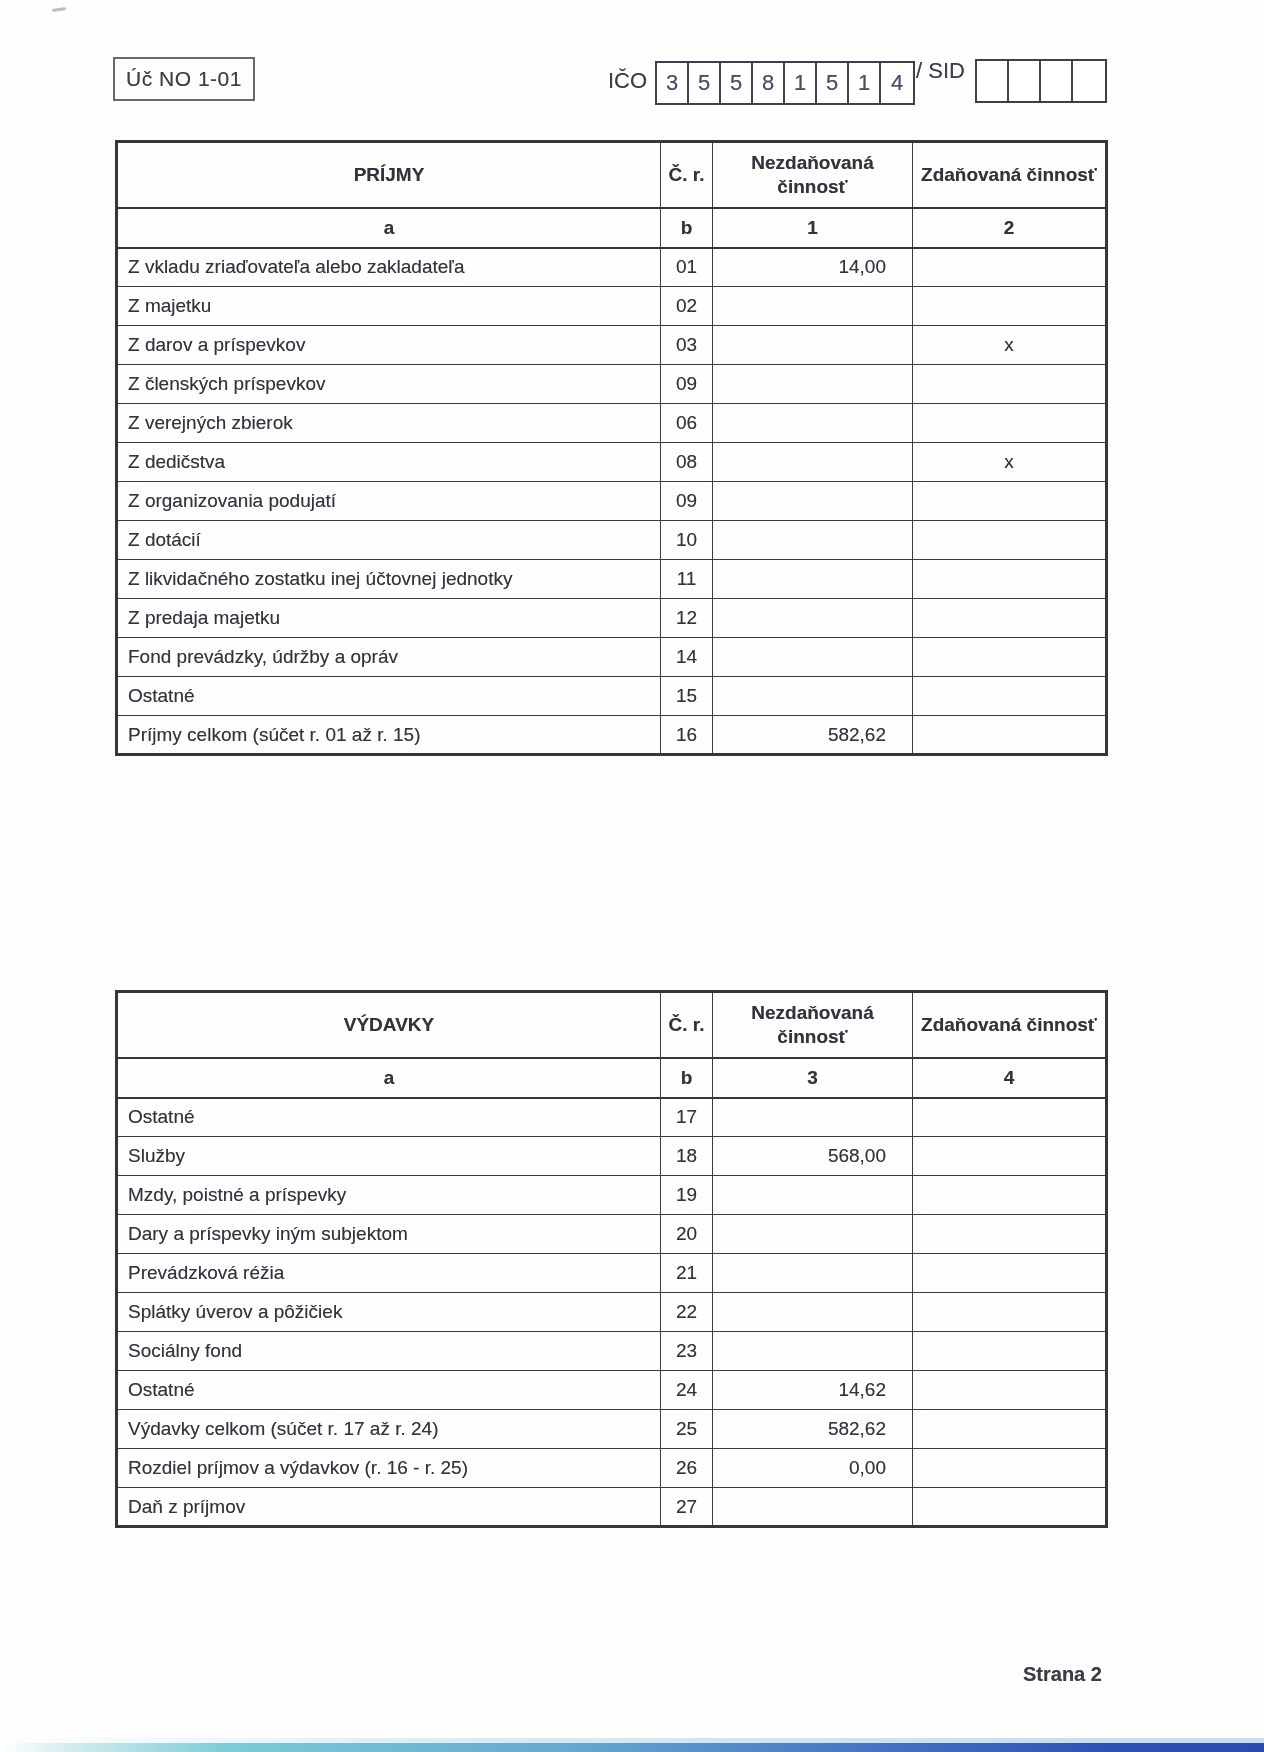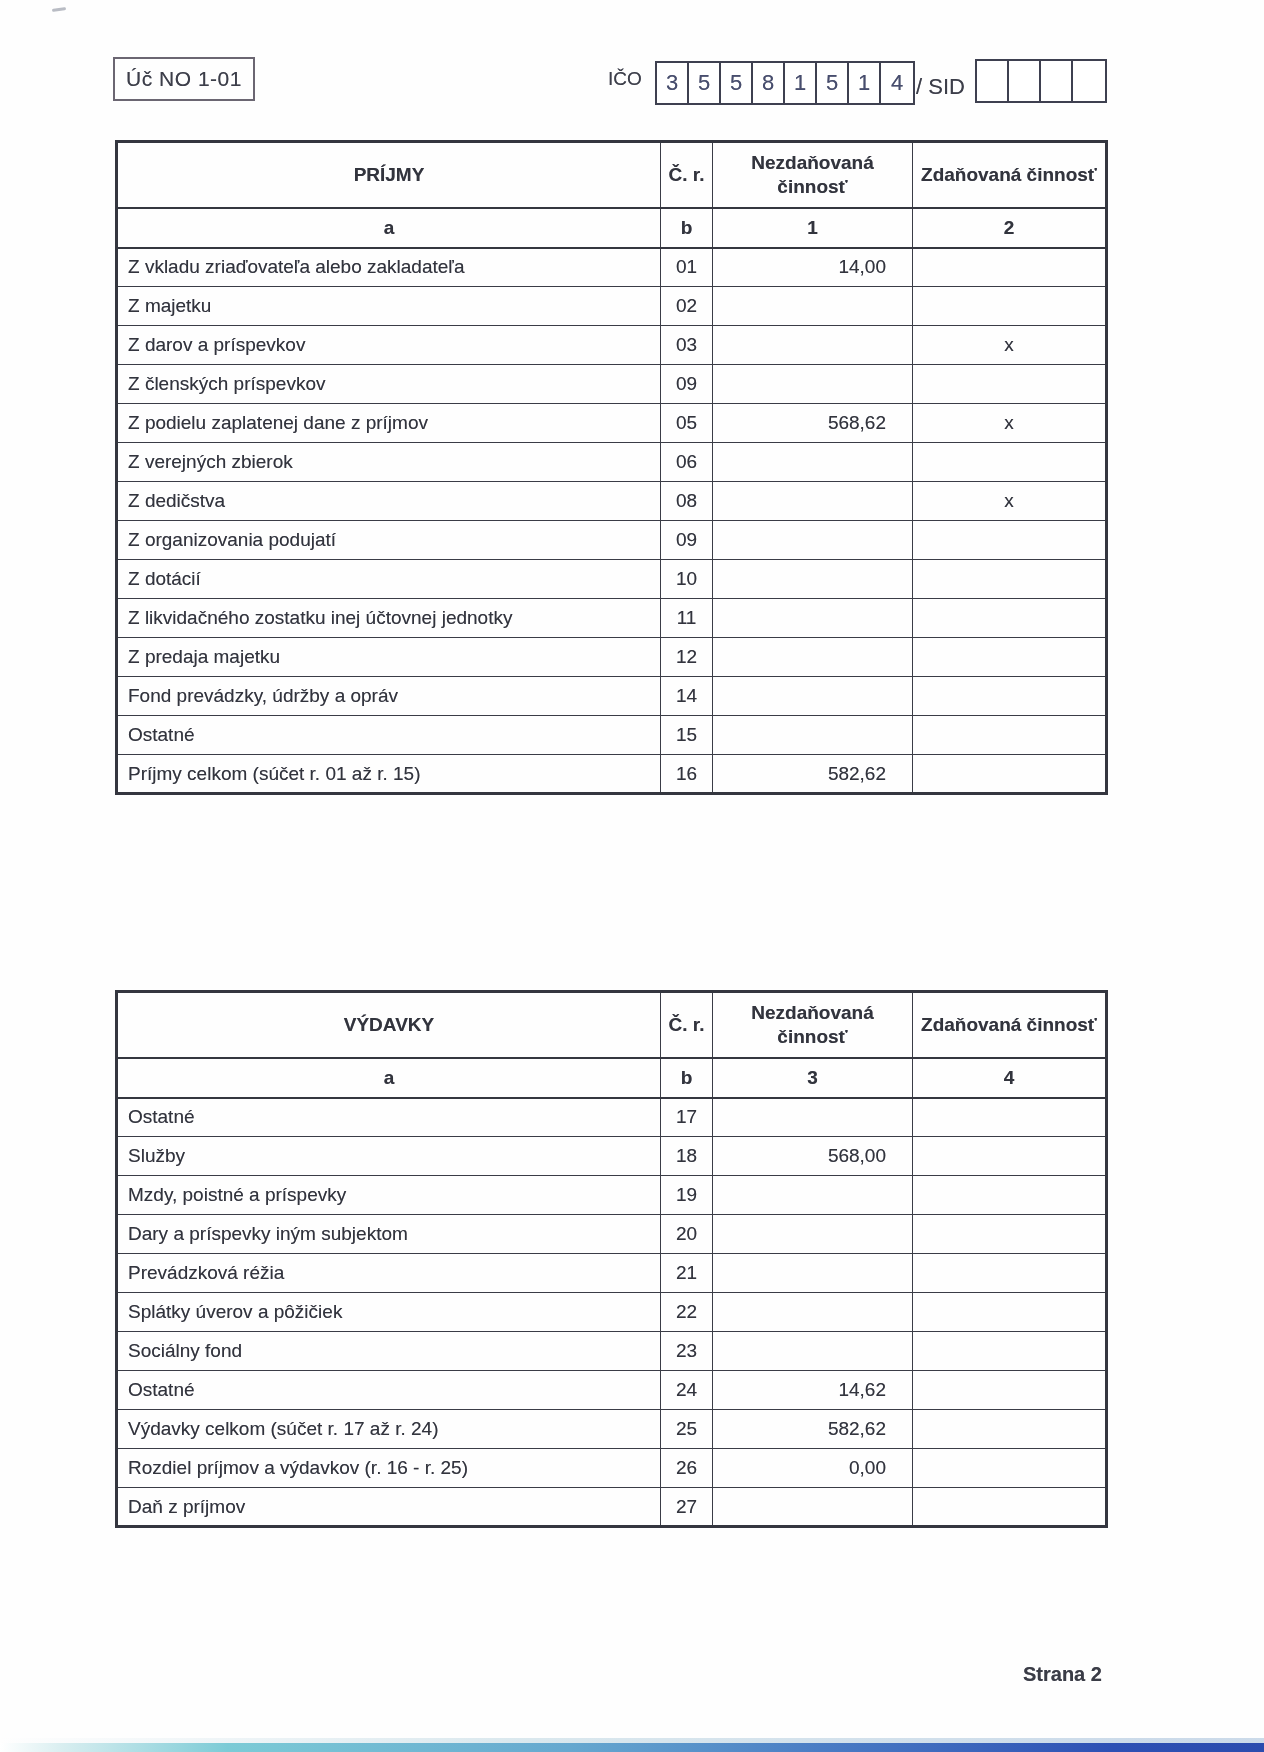--- a/index.html
+++ b/index.html
@@ -30,31 +30,31 @@
 
   
   .form-code-box{
     position:absolute;left:113px;top:57px;width:142px;height:44px;
     border:2px solid #6b6672;
     display:flex;align-items:center;justify-content:center;
     font-size:21px;letter-spacing:.5px;color:#3c3e49;
   }
 
   
-  .ico-label{position:absolute;left:608px;top:68px;font-size:19px;color:#3c3e49;}
+  .ico-label{position:absolute;left:608px;top:68px;font-size:22px;color:#3c3e49;}
   .cellstrip{position:absolute;display:flex;border:2.5px solid #3e4050;background:#fff;}
   .ico-strip{left:655px;top:61px;height:44px;}
   .sid-strip{left:975px;top:59px;height:44px;}
   .cellstrip .cell{
     width:32px;display:flex;align-items:center;justify-content:center;
     border-right:2px solid #3e4050;
     font-size:22px;color:var(--digit-ink);
   }
   .cellstrip .cell:last-child{border-right:none;}
-  .sid-label{position:absolute;left:916px;top:74px;font-size:22px;color:#3c3e49;}
+  .sid-label{position:absolute;left:916px;top:58px;font-size:22px;color:#3c3e49;}
 
   
   table.form-table{
     position:absolute;left:115px;width:990px;
     border-collapse:collapse;table-layout:fixed;
     background:#fefefe;
   }
   .t-income{top:140px;}
   .t-expense{top:990px;}
   table.form-table th, table.form-table td{
@@ -162,26 +162,20 @@
           <td class="c-val"></td>
           <td class="c-x">x</td>
         </tr>
         <tr>
           <td class="c-label">Z členských príspevkov</td>
           <td class="c-no">09</td>
           <td class="c-val"></td>
           <td class="c-x"></td>
         </tr>
         <tr>
-          <td class="c-label">Z podielu zaplatenej dane z príjmov</td>
-          <td class="c-no">05</td>
-          <td class="c-val">568,62</td>
-          <td class="c-x">x</td>
-        </tr>
-        <tr>
           <td class="c-label">Z verejných zbierok</td>
           <td class="c-no">06</td>
           <td class="c-val"></td>
           <td class="c-x"></td>
         </tr>
         <tr>
           <td class="c-label">Z dedičstva</td>
           <td class="c-no">08</td>
           <td class="c-val"></td>
           <td class="c-x">x</td>

